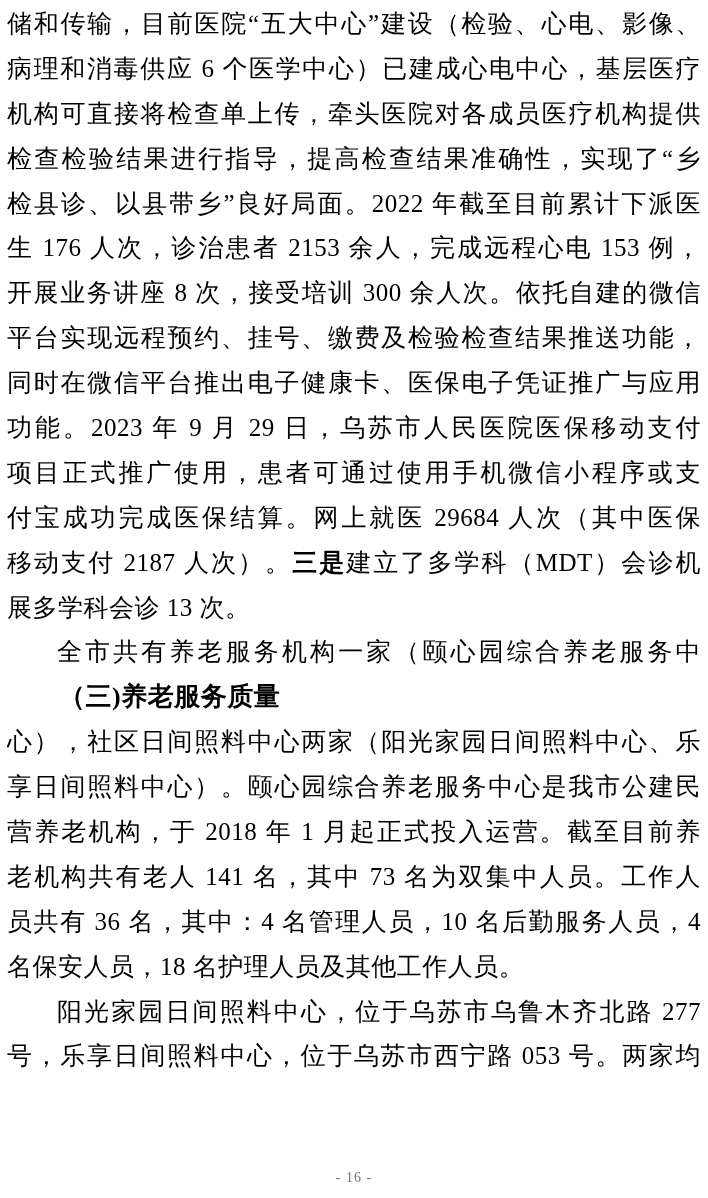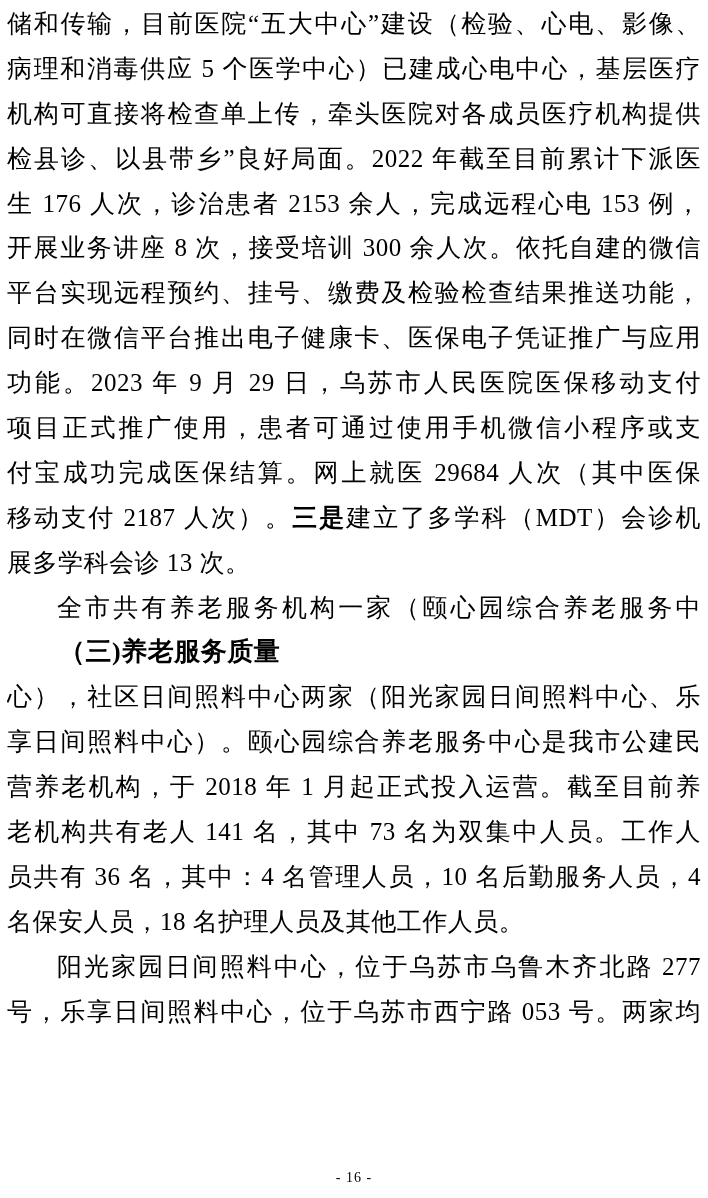--- a/index.html
+++ b/index.html
@@ -36,31 +36,32 @@
   .heading { font-weight: bold; font-size: 26px; }
   .b { font-weight: bold; margin-top: 35px; }
   .footer {
     position: absolute;
     top: 1170px;
     left: 0;
     right: 0;
     text-align: center;
     font-size: 14px;
     letter-spacing: 1px;
-    color: #000000;
+    color: #737373;
   }
 </style>
 </head>
 <body>
 
 <div class="page">
   <div class="text-block">
     <div class="line full">储和传输，目前医院“五大中心”建设（检验、心电、影像、</div>
-    <div class="line full">病理和消毒供应 5 个医学中心）已建成心电中心，基层医疗</div>
+    <div class="line full">病理和消毒供应 6 个医学中心）已建成心电中心，基层医疗</div>
     <div class="line full">机构可直接将检查单上传，牵头医院对各成员医疗机构提供</div>
+    <div class="line full">检查检验结果进行指导，提高检查结果准确性，实现了“乡</div>
     <div class="line full">检县诊、以县带乡”良好局面。2022 年截至目前累计下派医</div>
     <div class="line full">生 176 人次，诊治患者 2153 余人，完成远程心电 153 例，</div>
     <div class="line full">开展业务讲座 8 次，接受培训 300 余人次。依托自建的微信</div>
     <div class="line full">平台实现远程预约、挂号、缴费及检验检查结果推送功能，</div>
     <div class="line full">同时在微信平台推出电子健康卡、医保电子凭证推广与应用</div>
     <div class="line full">功能。2023 年 9 月 29 日，乌苏市人民医院医保移动支付</div>
     <div class="line full">项目正式推广使用，患者可通过使用手机微信小程序或支</div>
     <div class="line full">付宝成功完成医保结算。网上就医 29684 人次（其中医保</div>
     <div class="line full"><span>移动支付 2187 人次）。</span><span class="b">三是</span><span>建立了多学科（MDT）会诊机制，</span></div>
     <div class="line">展多学科会诊 13 次。</div>

